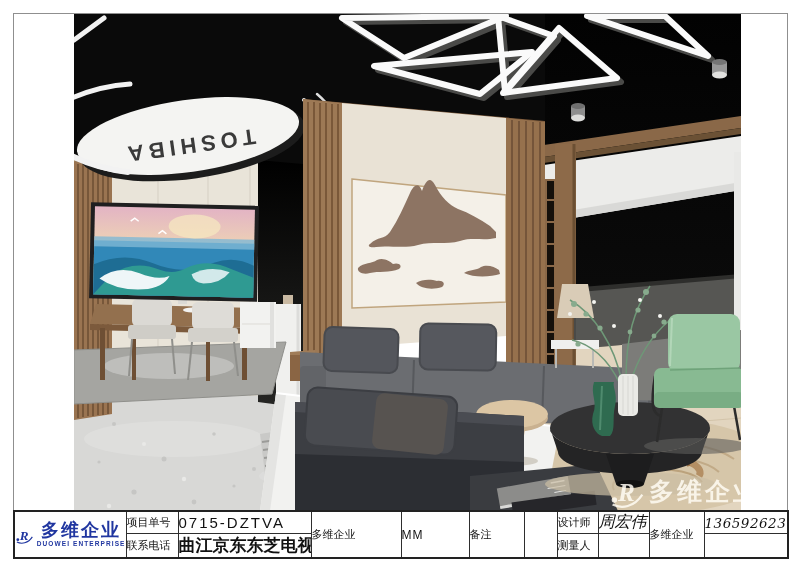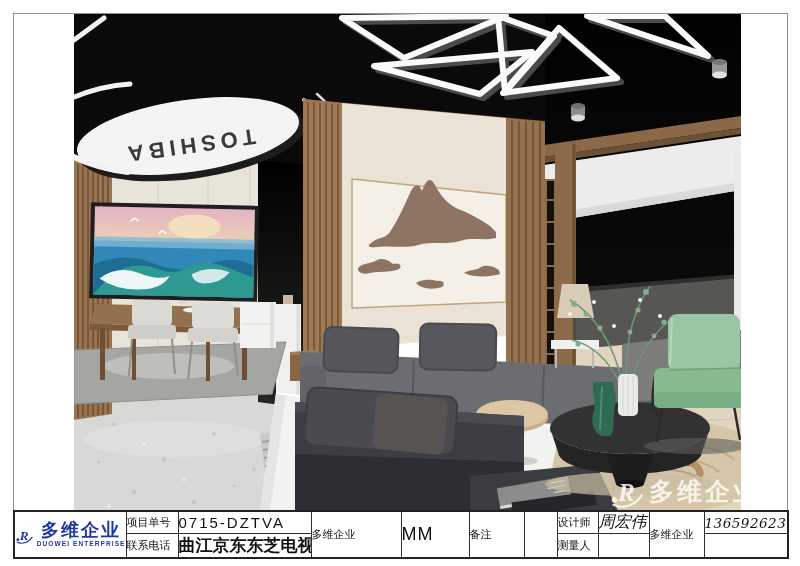--- a/index.html
+++ b/index.html
@@ -15,21 +15,21 @@
   .wm-text{font-size:25px;font-weight:bold;letter-spacing:3px;white-space:nowrap;}
   
   .titleblock{position:absolute;left:13px;top:510px;width:775px;height:44px;}
   table.tb{border-collapse:collapse;table-layout:fixed;width:775px;height:44px;
            border:2px solid #222;background:#fff;}
   table.tb td{border:1px solid #2e2e2e;padding:0;text-align:left;vertical-align:middle;
               overflow:hidden;white-space:nowrap;color:#111;}
   .lab{font-size:11px;}
   .val-no{font-size:15px;letter-spacing:2px;color:#1a1a1a;}
   .val-name{font-size:17px;font-weight:bold;color:#000;}
-  .val-unit{font-size:18px;letter-spacing:1px;}
+  .val-unit{font-size:12px;letter-spacing:1px;}
   .hand{font-family:"DejaVu Serif",serif;font-style:italic;font-size:16px;color:#222;}
   .hand-num{font-family:"DejaVu Serif",serif;font-style:italic;font-size:13.5px;letter-spacing:0.5px;color:#222;}
   .logo-cell{}
   .logo-wrap{display:flex;align-items:center;justify-content:center;gap:3px;}
   .logo-txt{display:flex;flex-direction:column;align-items:center;line-height:1;}
   .logo-cn{font-size:18px;font-weight:bold;color:#2036a0;letter-spacing:2px;}
   .logo-en{font-size:6.5px;font-weight:bold;color:#2036a0;letter-spacing:1.1px;margin-top:2px;}
 </style>
 </head>
 <body>

